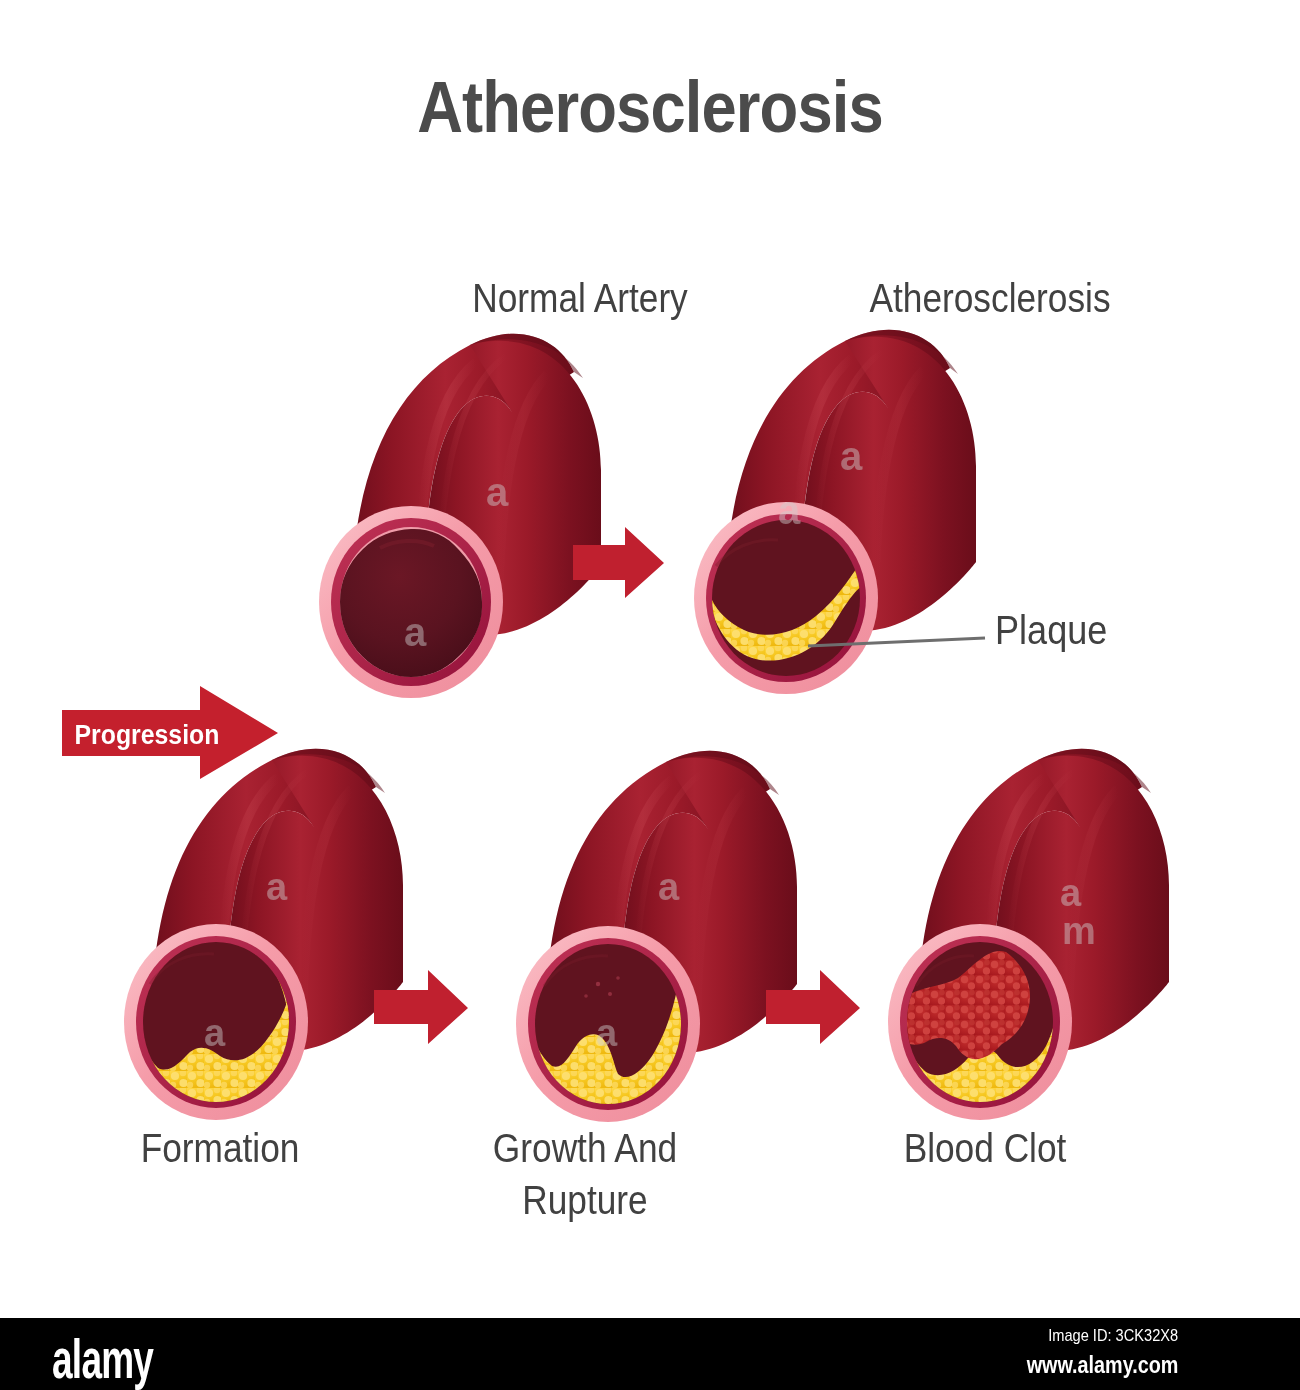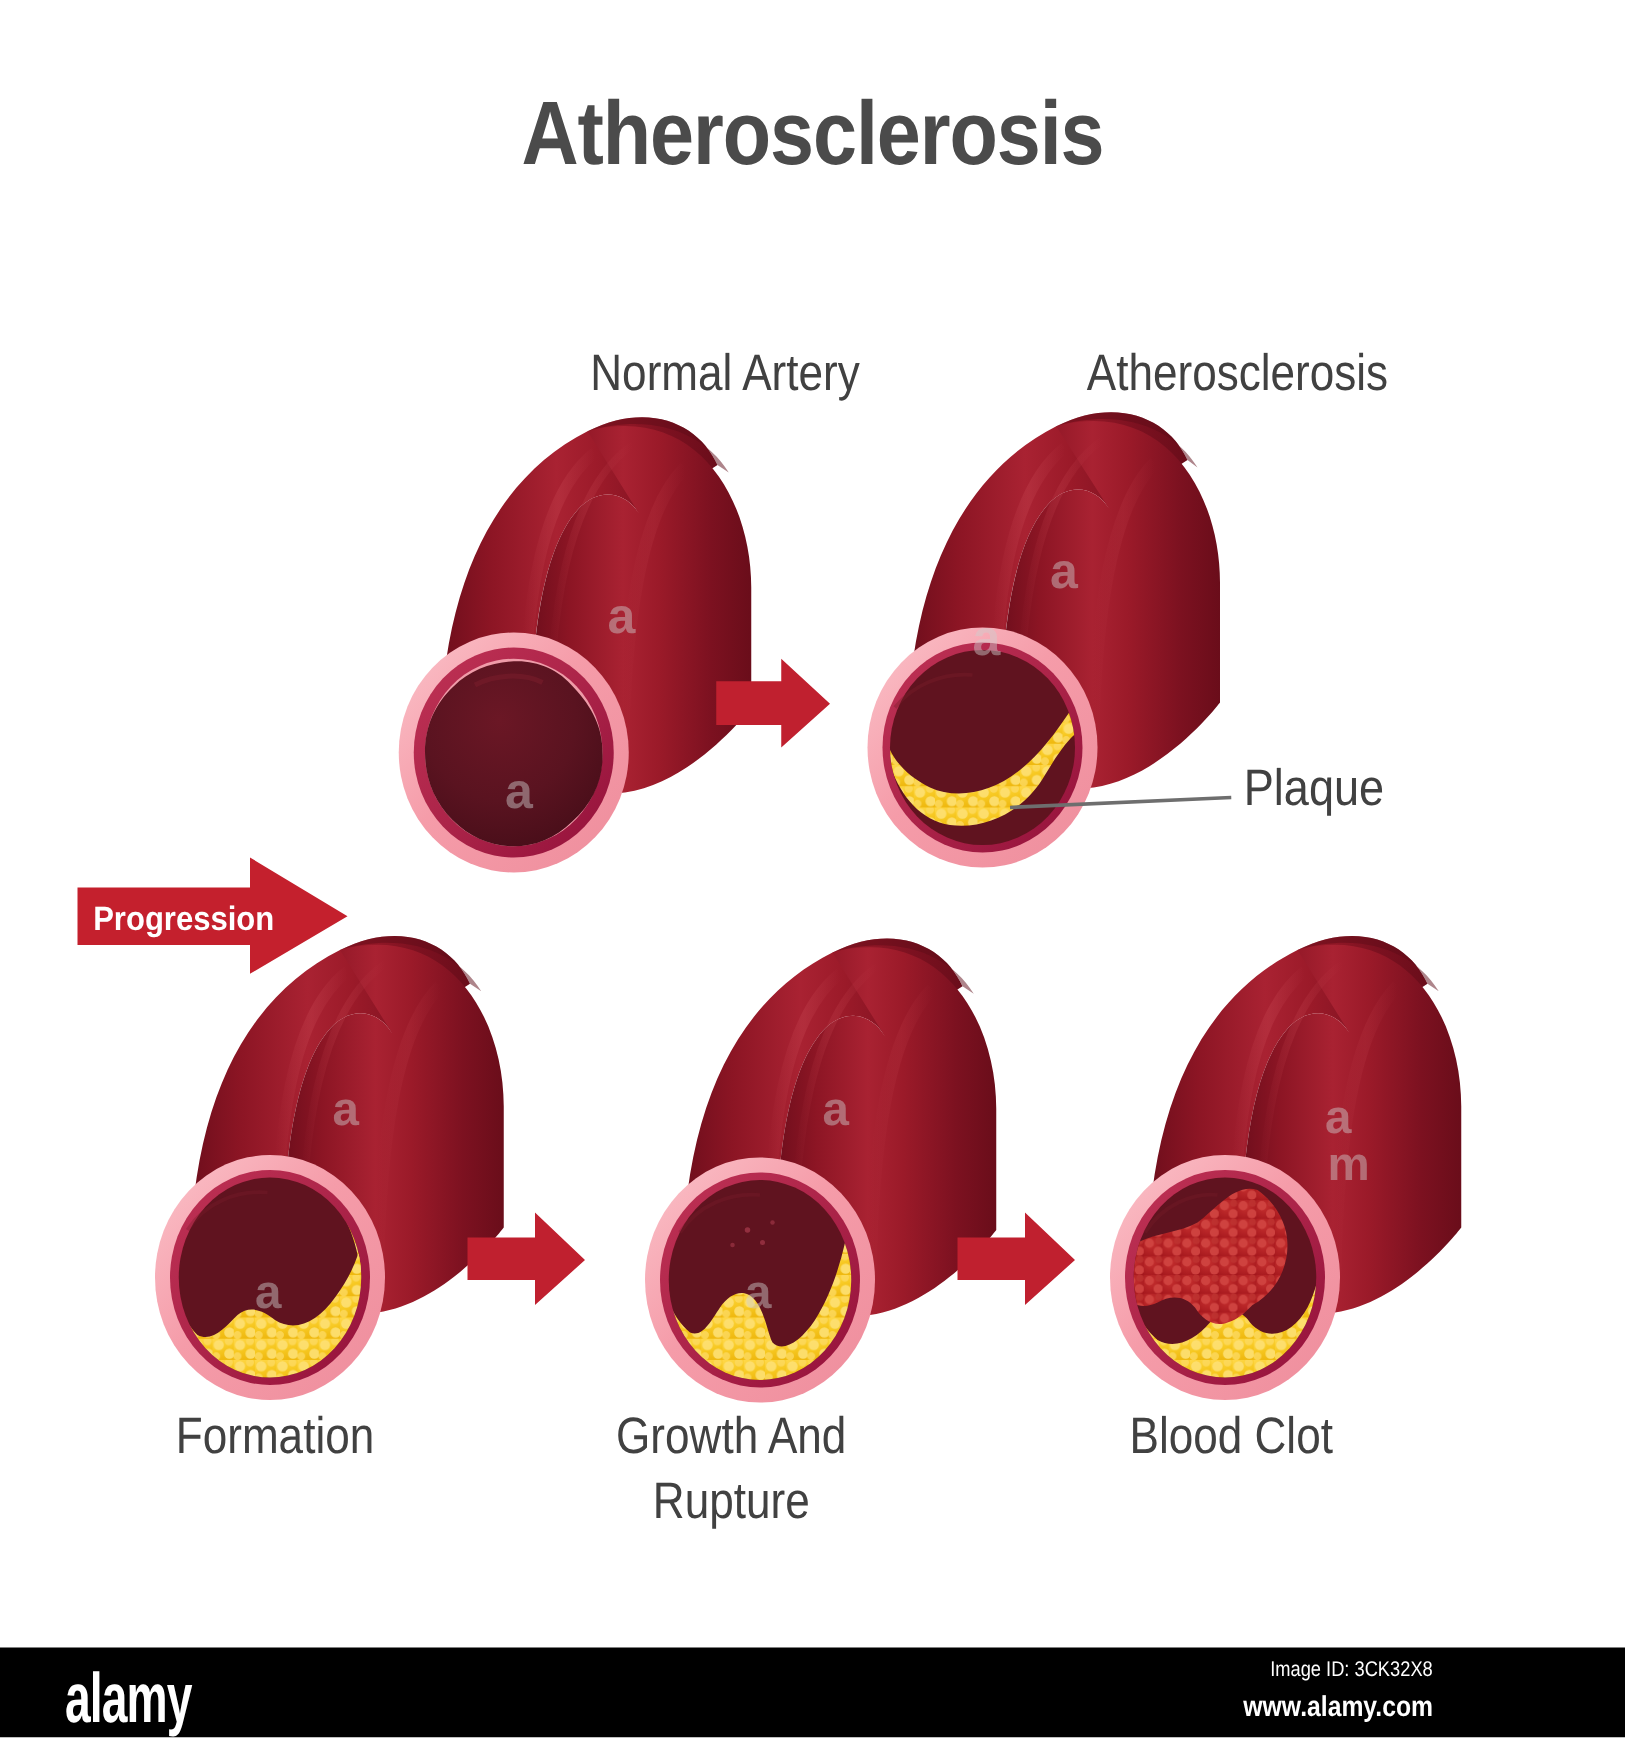--- a/index.html
+++ b/index.html
@@ -1,21 +1,21 @@
 <!DOCTYPE html>
 <html><head>
 <meta charset="utf-8">
 <style>
   html,body{margin:0;padding:0;}
   body{
     width:1300px;height:1390px;background:#ffffff;
     font-family:"Liberation Sans", sans-serif;
     overflow:hidden;position:relative;
   }
-  #stage{position:absolute;inset:0;width:1160px;height:1390px;}
+  #stage{position:absolute;inset:0;width:1160px;height:1390px;padding-left:32px;}
 
   .title{
     position:absolute;left:0;top:66px;width:1300px;text-align:center;
     font-family:"Liberation Sans", sans-serif;
     font-weight:700;font-size:72px;letter-spacing:-1px;
     color:#4b4b4b;transform:scaleX(0.88);transform-origin:50% 50%;
   }
 
   .lbl{
     position:absolute;color:#414141;

